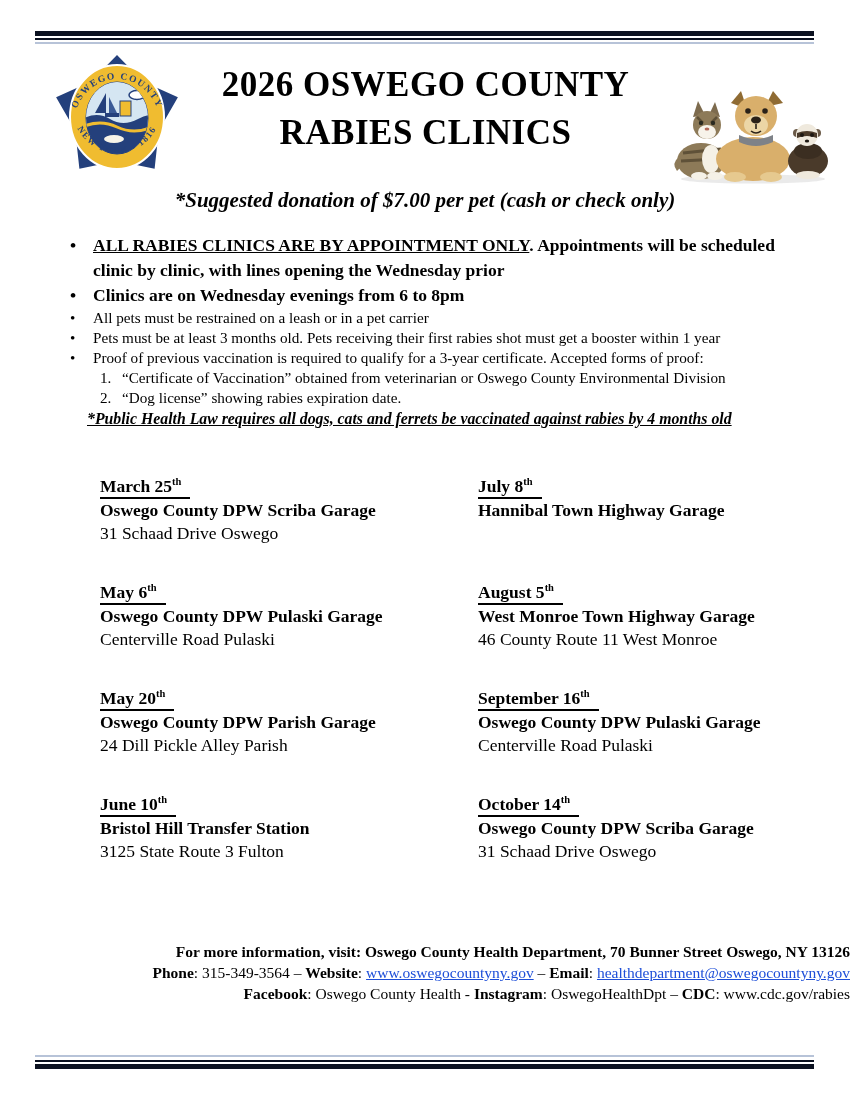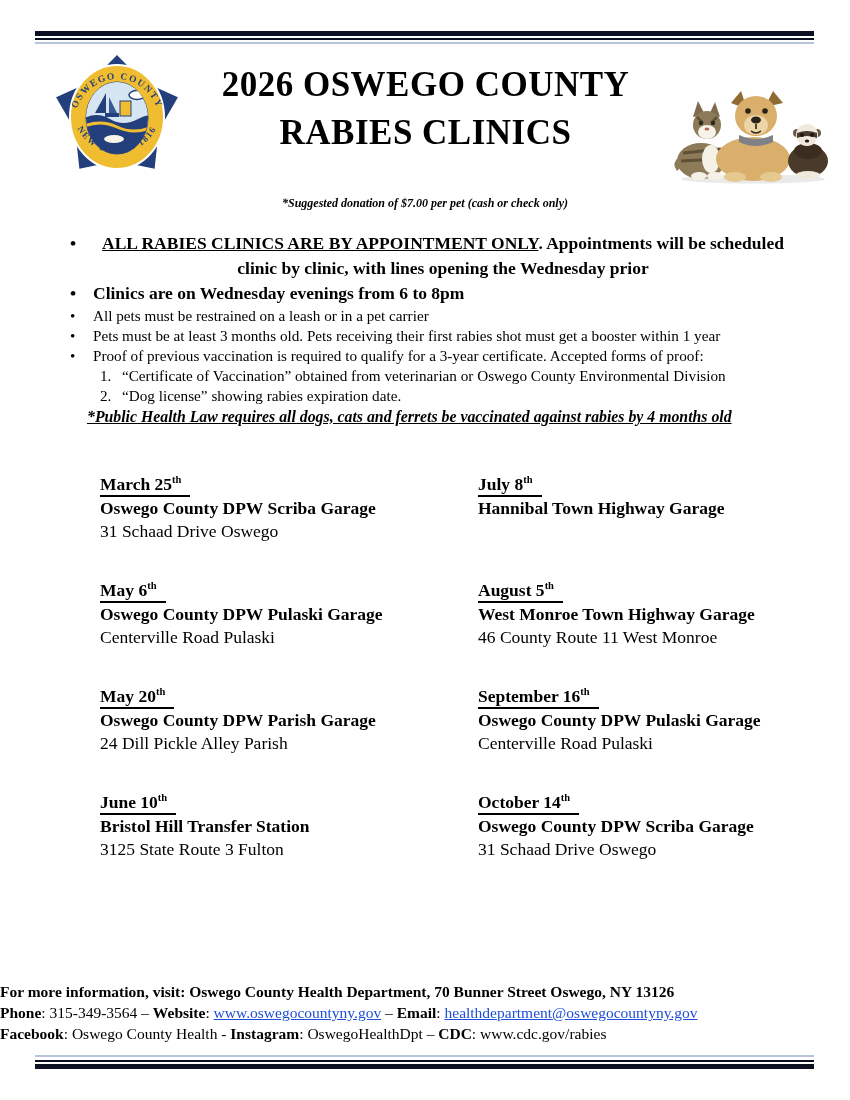--- a/index.html
+++ b/index.html
@@ -22,45 +22,45 @@
   .rw-bottom { top: 1055px; }
   .rb-light { border-top: 2px solid #b7c3d8; margin-bottom: 3px; }
   .rb-main { height: 2px; border-top: 2px solid #0b1120; border-bottom: 5px solid #0b1120; }
 
   
   .header { display: flex; align-items: flex-start; margin: 0 16px 0 52px; }
   .logo { flex: 0 0 auto; }
   .titleblock { flex: 1 1 auto; text-align: center; font-weight: bold; font-size: 35px; line-height: 48px; padding-top: 6px; letter-spacing: 0.5px; }
   .pets { flex: 0 0 auto; margin-top: 34px; }
 
-  .donation { text-align: center; font-weight: bold; font-style: italic; font-size: 12px; margin-top: 12px; }
+  .donation { text-align: center; font-weight: bold; font-style: italic; font-size: 21px; margin-top: 4px; }
 
   
   .bullets { margin: 20px 30px 0 70px; }
   .bullet { display: flex; }
   .bullet .dot { width: 23px; flex: 0 0 23px; }
   .b-bold { font-weight: bold; font-size: 17.5px; line-height: 25px; }
   .b-reg { font-size: 15.2px; line-height: 20px; }
-  .b1-text { max-width: 700px; text-align: center; }
+  .b1-text { max-width: 700px; }
   .nowrap { white-space: nowrap; }
   .ul { text-decoration: underline; }
   .numrow { display: flex; margin-left: 30px; }
   .numrow .num { width: 22px; flex: 0 0 22px; }
   .law { margin-left: 17px; font-weight: bold; font-style: italic; font-size: 15.8px; line-height: 22px; white-space: nowrap; text-decoration: underline; }
 
   
   .clinics { display: grid; grid-template-columns: 378px auto; row-gap: 36px; margin: 45px 0 0 100px; }
   .clinic { font-size: 17.5px; line-height: 23px; }
   .cl-date { font-weight: bold; }
   .date-u { display: inline-block; border-bottom: 2px solid #000; padding: 0 9px 1px 0; line-height: 19px; }
   sup { font-size: 0.6em; line-height: 0; }
   .cl-loc { font-weight: bold; }
 
   
-  .footer { margin-top: 120px; text-align: left; font-size: 15.5px; line-height: 21px; }
+  .footer { margin-top: 78px; text-align: right; font-size: 15.5px; line-height: 21px; }
   .fb { font-weight: bold; }
   a.flink { color: #1d4ed8; text-decoration: underline; cursor: pointer; }
 </style>
 </head>
 <body>
 
 <div class="page">
 
   <div class="rule-wrap rw-top">
     <div class="rt-main"></div>

